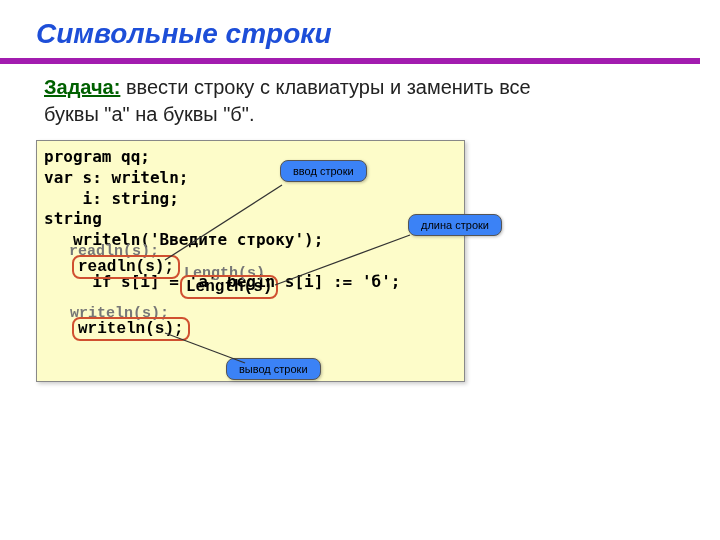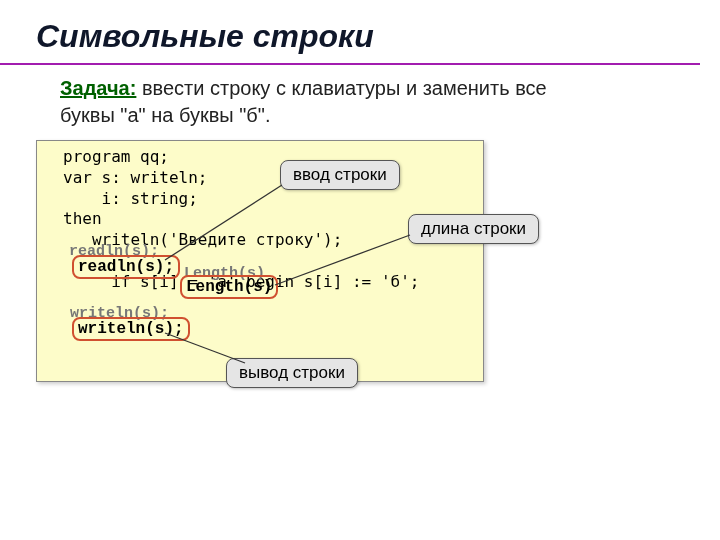--- a/index.html
+++ b/index.html
@@ -6,53 +6,52 @@
     margin: 0;
     padding: 0;
     width: 720px;
     height: 540px;
     font-family: Arial, sans-serif;
     background: #fff;
     position: relative;
     overflow: hidden;
   }
   .title {
-    font-size: 32px;
+    font-size: 28px;
     font-weight: bold;
     font-style: italic;
-    color: #0f172a;
+    color: #1d4ed8;
     padding: 18px 0 8px 36px;
-    border-bottom: 2px solid #a21caf;
+    border-bottom: 6px solid #a21caf;
     margin: 0 20px 0 0;
   }
   .task {
     font-size: 20px;
     color: #222;
     padding: 10px 0 0 44px;
     line-height: 1.35;
-    margin-left: 16px;
   }
   .task-label {
     color: #006000;
     font-weight: bold;
     text-decoration: underline;
   }
   .code-block {
     position: absolute;
     left: 36px;
     top: 140px;
     width: 410px;
     height: 226px;
     background: #fdfcc9;
     border: 1px solid #888;
     box-shadow: 2px 2px 4px rgba(0,0,0,0.2);
-    padding: 6px 10px 8px 26px;
+    padding: 6px 10px 8px 7px;
     font-family: "Courier New", monospace;
     font-size: 16px;
-    font-weight: normal;
+    font-weight: bold;
     line-height: 1.3;
     color: #000;
   }
   .code-block pre {
     margin: 0;
     white-space: pre;
   }
   .hl-box {
     position: absolute;
     border: 2px solid #d05030;
@@ -88,24 +87,24 @@
   .hl-writeln-label {
     position: absolute;
     left: 70px; top: 305px;
     color: #777;
     font-family: "Courier New", monospace;
     font-size: 15px;
     font-weight: bold;
   }
   .callout {
     position: absolute;
-    background: #e5e5e5;
+    background: #3b82f6;
     border: 1px solid #555;
     border-radius: 8px;
-    font-size: 17px;
+    font-size: 11px;
     color: #000;
     padding: 4px 12px;
     box-shadow: 1px 1px 3px rgba(0,0,0,0.25);
   }
   .callout-input { left: 280px; top: 160px; }
   .callout-length { left: 408px; top: 214px; }
   .callout-output { left: 226px; top: 358px; }
   .connector {
     position: absolute;
     stroke: #333;
@@ -120,21 +119,21 @@
 
 <div class="task">
   <span class="task-label">Задача:</span><span> ввести строку с клавиатуры и заменить все</span><br>
   <span>буквы "а" на буквы "б".</span>
 </div>
 
 <div class="code-block">
 <pre>program qq;</pre>
 <pre>var s: writeln;</pre>
 <pre>    i: string;</pre>
-<pre>then</pre>
+<pre>string</pre>
 <pre>   writeln('Введите строку');</pre>
 <pre>   </pre>
 <pre>     if s[i] = 'а' begin s[i] := 'б';</pre>
 <pre>   </pre>
 </div>
 
 <span class="hl-readln-label">readln(s);</span>
 <span class="hl-length-label">Length(s)</span>
 <span class="hl-writeln-label">writeln(s);</span>
 

